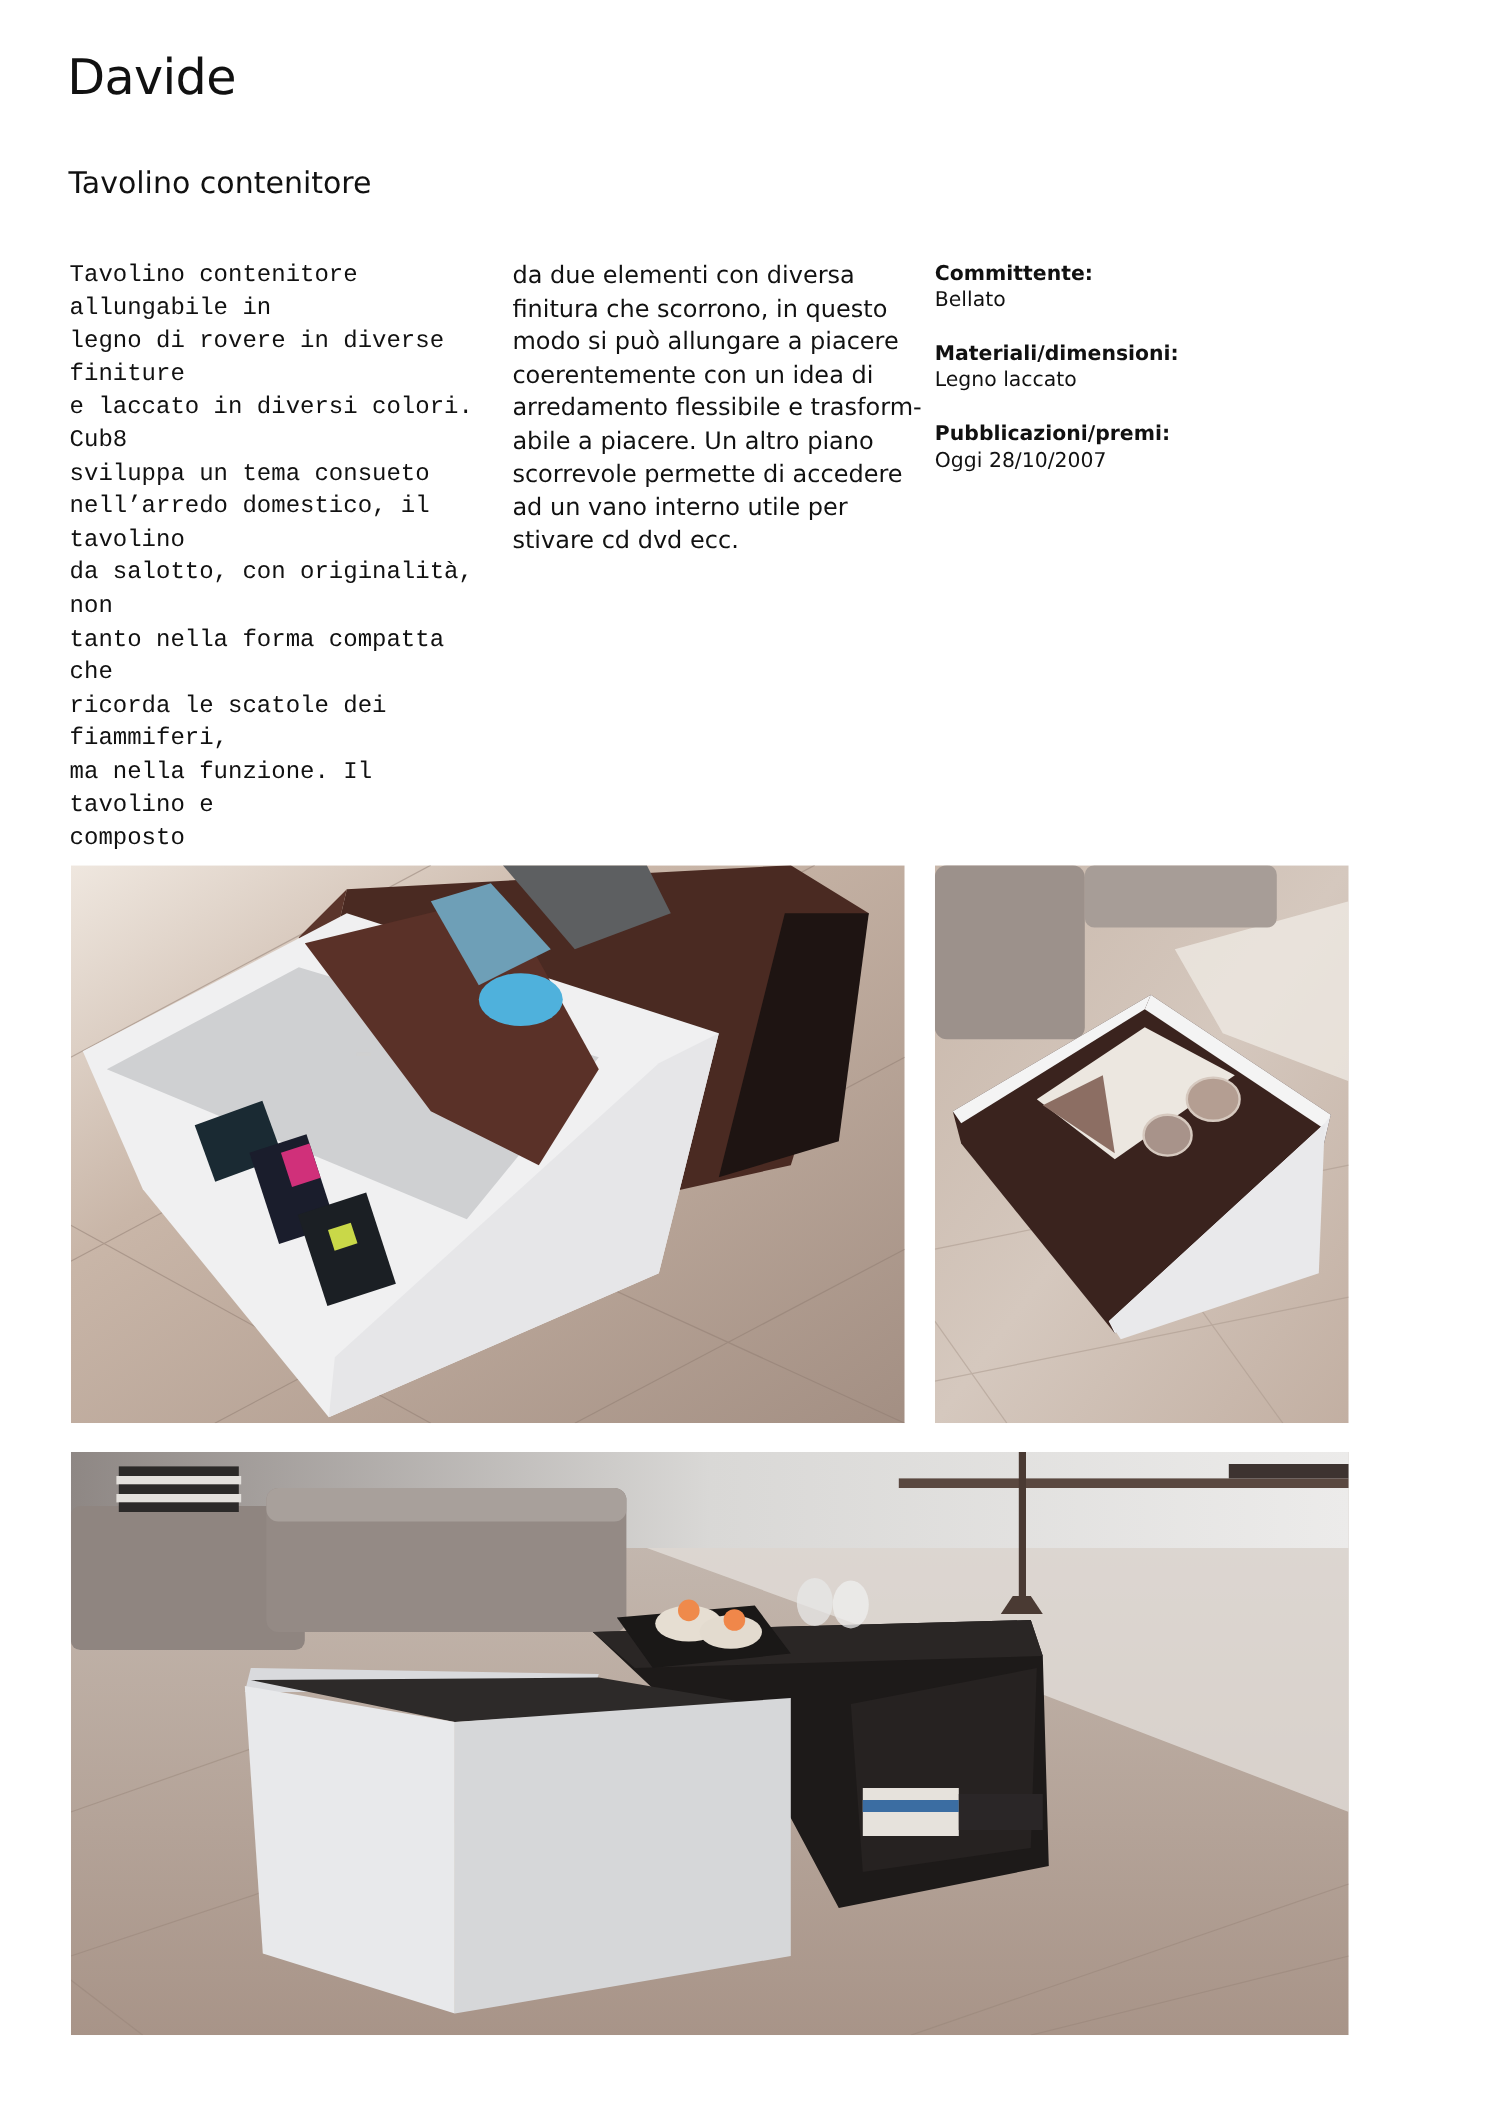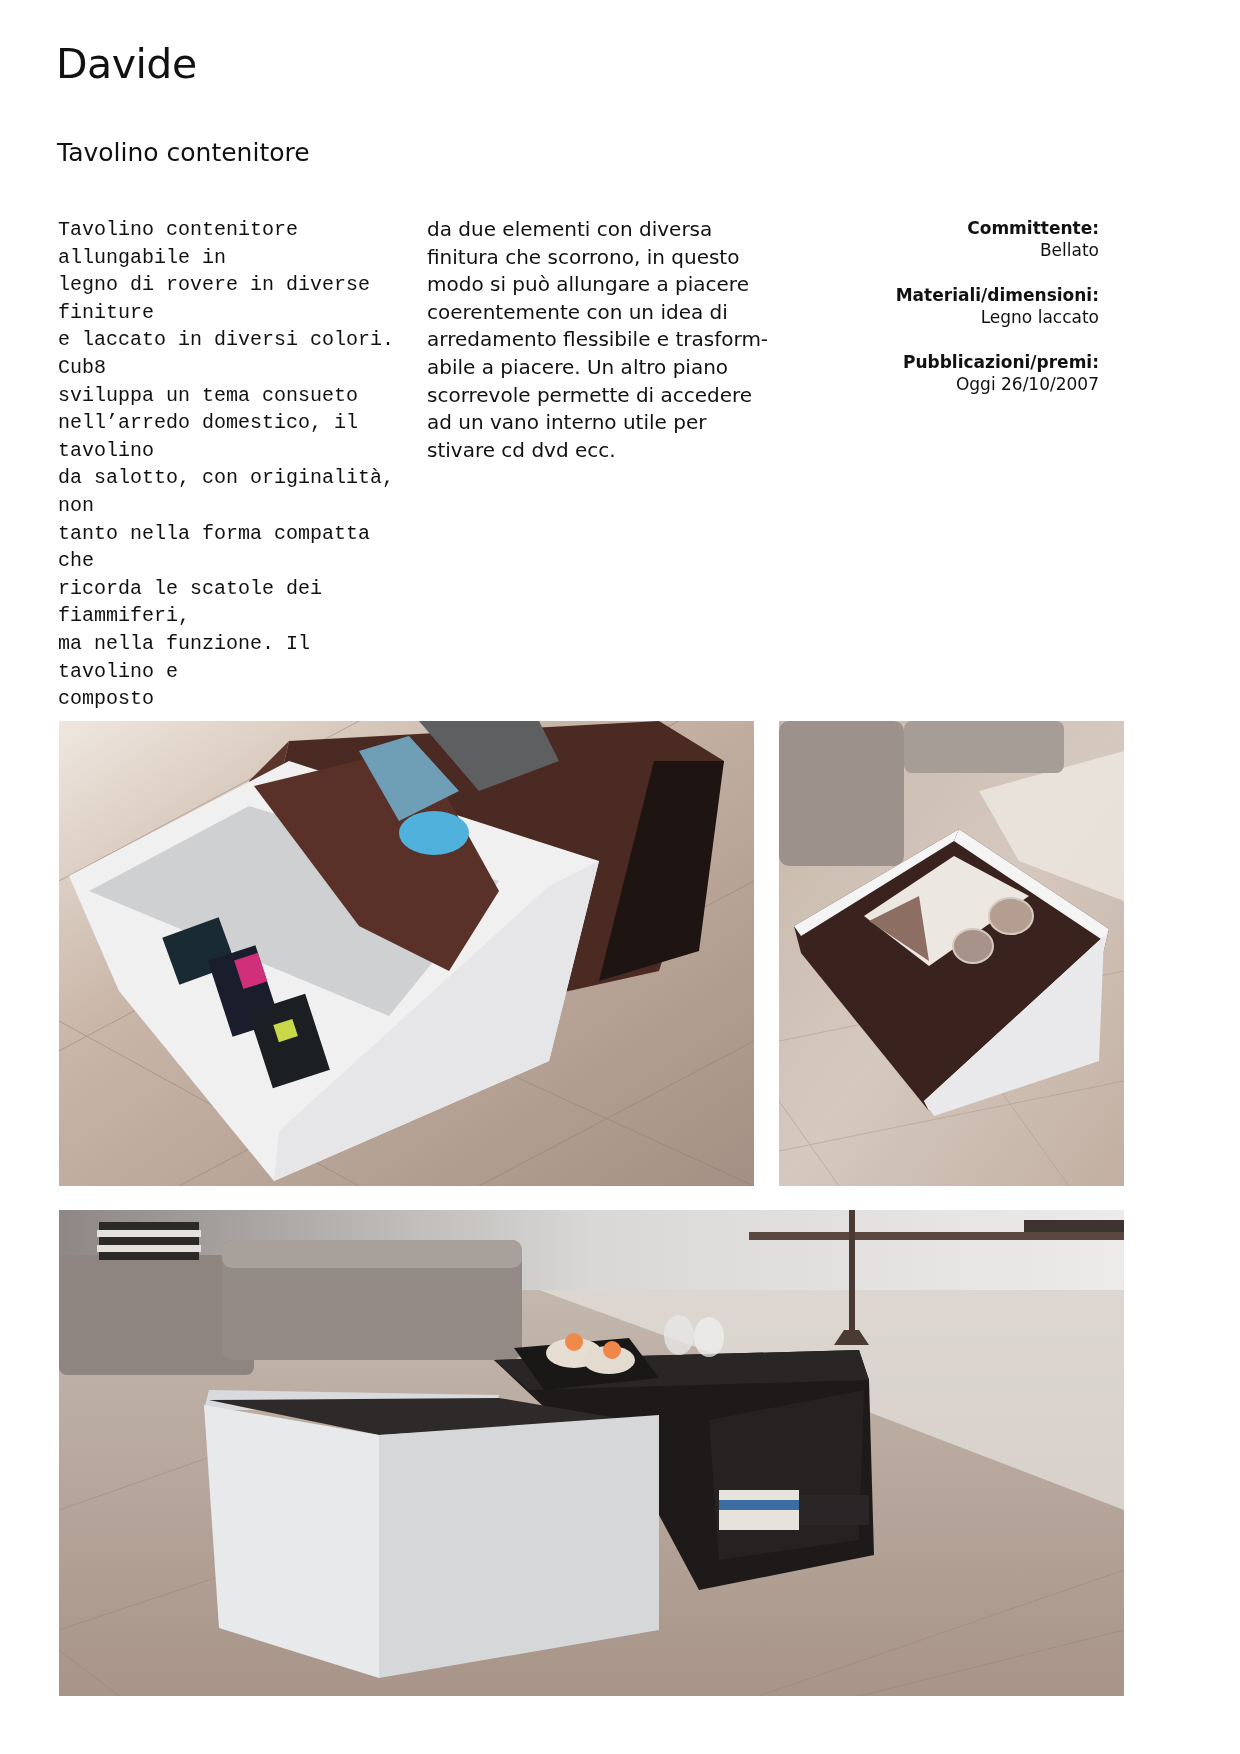--- a/index.html
+++ b/index.html
@@ -24,21 +24,20 @@
       font-size: 20px; line-height: 27.6px;
       font-family: "DejaVu Sans", sans-serif;
       white-space: pre-line;
       margin: 0;
     }
     .col1 { left: 58px; width: 350px; font-family: Liberation Mono, monospace; }
     .col2 { left: 427px; width: 345px; }
     .meta {
       position: absolute; left: 779px; top: 217px; width: 320px;
       font-family: "DejaVu Sans", sans-serif;
-      text-align: right;
     }
     .meta-item { margin: 0 0 23px 0; }
     .meta-label { font-weight: bold; font-size: 17px; line-height: 22px; display: block; }
     .meta-value { font-size: 17px; line-height: 22px; display: block; }
     .photo { position: absolute; overflow: hidden; }
     .photo svg { display: block; width: 100%; height: 100%; }
     .p1 { left: 59px; top: 721px; width: 695px; height: 465px; }
     .p2 { left: 779px; top: 721px; width: 345px; height: 465px; }
     .p3 { left: 59px; top: 1210px; width: 1065px; height: 486px; }
   </style>
@@ -72,21 +71,21 @@
   <div class="meta-item">
     <span class="meta-label">Committente:</span>
     <span class="meta-value">Bellato</span>
   </div>
   <div class="meta-item">
     <span class="meta-label">Materiali/dimensioni:</span>
     <span class="meta-value">Legno laccato</span>
   </div>
   <div class="meta-item">
     <span class="meta-label">Pubblicazioni/premi:</span>
-    <span class="meta-value">Oggi 26/10/2007</span>
+    <span class="meta-value">Oggi 28/10/2007</span>
   </div>
 </div>
 
 <div class="photo p1" title="Cubotto table opened, showing inner compartment with CDs">
   <svg viewBox="0 0 695 465" preserveAspectRatio="none">
     <defs>
       <linearGradient id="fl1" x1="0" y1="0" x2="1" y2="1">
         <stop offset="0" stop-color="#efe7df"></stop>
         <stop offset="0.35" stop-color="#c9b6a8"></stop>
         <stop offset="1" stop-color="#a38f83"></stop>

